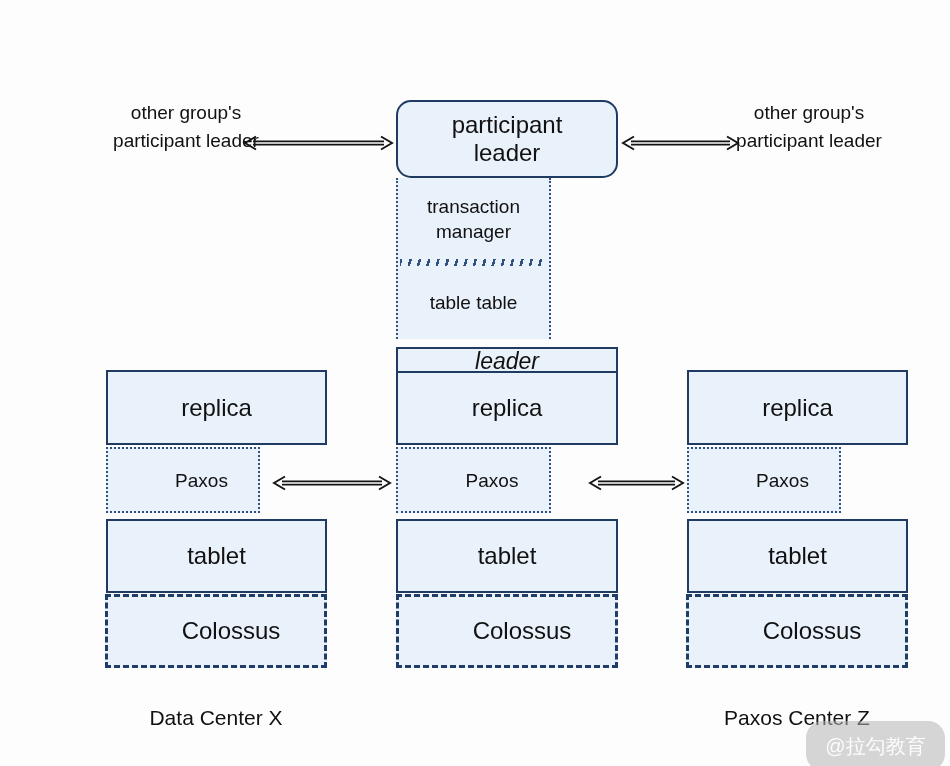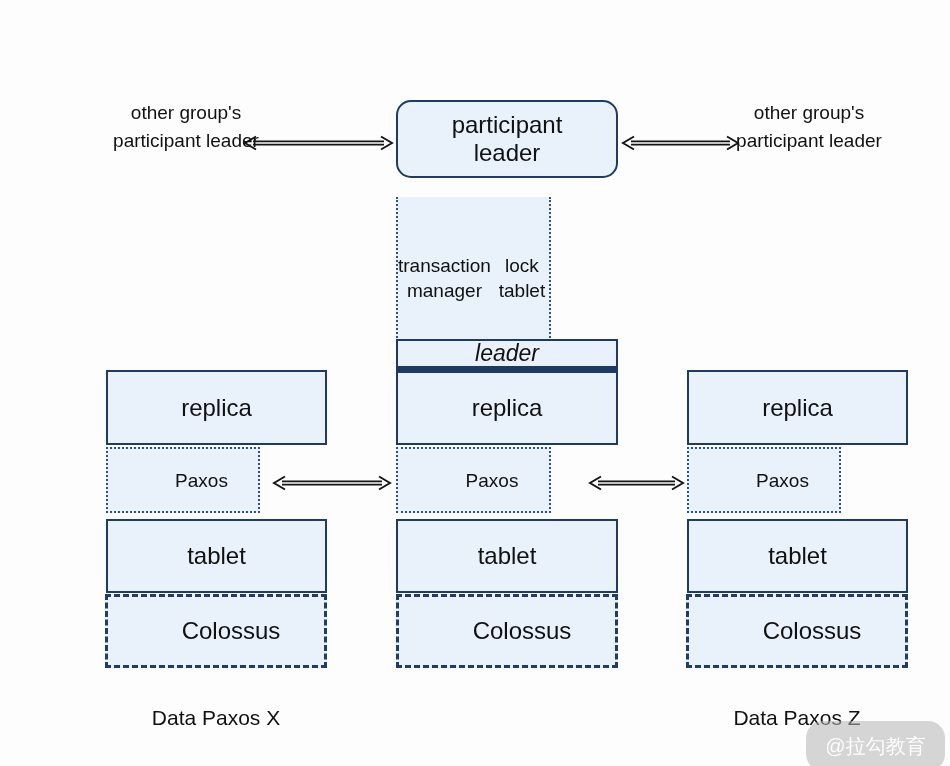--- a/index.html
+++ b/index.html
@@ -33,39 +33,39 @@
   
   .leader-box {
     background: #e9f1fb;
     border: 2px solid #1f3b61;
     border-bottom: 5px solid #1d3a63;
     display: flex;
     align-items: center;
     justify-content: center;
     font-style: italic;
     font-size: 23px;
+    margin-top: 8px;
   }
 
   
   .dotted-region {
     background: #e9f1fb;
     border: 2px dotted #2e5180;
     display: flex;
     align-items: center;
     justify-content: center;
     text-align: center;
     padding-left: 37px;
   }
   .tm-lock-region {
     background: #e9f1fb;
     border-left: 2px dotted #2e5180;
     border-right: 2px dotted #2e5180;
     display: flex;
-    flex-direction: row;
-    margin-top: 19px;
+    flex-direction: column;
   }
   .tm-cell {
     flex: 1 1 auto;
     display: flex;
     align-items: center;
     justify-content: center;
     text-align: center;
   }
   .diag-divider {
     height: 7px;
@@ -152,41 +152,41 @@
   <div class="abs box big-label" style="left:396px; top:100px; width:222px; height:78px;border-radius:15px;">
     <span style="max-width:150px;">participant leader</span>
   </div>
 
   <div class="abs tm-lock-region" style="left:396px; top:178px; width:155px; height:161px;">
     <div class="tm-cell small-label" style="flex-basis:80px;">
       <span style="max-width:120px;">transaction manager</span>
     </div>
     <div class="diag-divider"></div>
     <div class="tm-cell small-label" style="flex-basis:72px;">
-      <span>lock tablet</span>
+      <span>table table</span>
     </div>
   </div>
 
   <div class="abs leader-box" style="left:396px; top:339px; width:222px; height:32px;">
     <span>leader</span>
   </div>
 
   <div class="abs box big-label" style="left:106px; top:370px; width:221px; height:75px;">
     <span>replica</span>
   </div>
   <div class="abs dotted-region small-label" style="left:106px; top:447px; width:154px; height:66px;">
     <span>Paxos</span>
   </div>
   <div class="abs box big-label" style="left:106px; top:519px; width:221px; height:74px;">
     <span>tablet</span>
   </div>
   <div class="abs dashed-box big-label" style="left:105px; top:594px; width:222px; height:74px;">
     <span>Colossus</span>
   </div>
-  <div class="abs dc-label" style="left:105px; top:706px;">Data Paxos X</div>
+  <div class="abs dc-label" style="left:105px; top:706px;">Data Center X</div>
 
   <div class="abs box big-label" style="left:396px; top:371px; width:222px; height:74px;">
     <span>replica</span>
   </div>
   <div class="abs dotted-region small-label" style="left:396px; top:447px; width:155px; height:66px;">
     <span>Paxos</span>
   </div>
   <div class="abs box big-label" style="left:396px; top:519px; width:222px; height:74px;">
     <span>tablet</span>
   </div>
@@ -199,17 +199,17 @@
   </div>
   <div class="abs dotted-region small-label" style="left:687px; top:447px; width:154px; height:66px;">
     <span>Paxos</span>
   </div>
   <div class="abs box big-label" style="left:687px; top:519px; width:221px; height:74px;">
     <span>tablet</span>
   </div>
   <div class="abs dashed-box big-label" style="left:686px; top:594px; width:222px; height:74px;">
     <span>Colossus</span>
   </div>
-  <div class="abs dc-label" style="left:686px; top:706px;">Data Paxos Z</div>
+  <div class="abs dc-label" style="left:686px; top:706px;">Paxos Center Z</div>
 
   <div class="abs watermark" style="left:806px; top:721px; width:139px; height:50px;">@拉勾教育</div>
 
 </div>
 
 </body></html>

